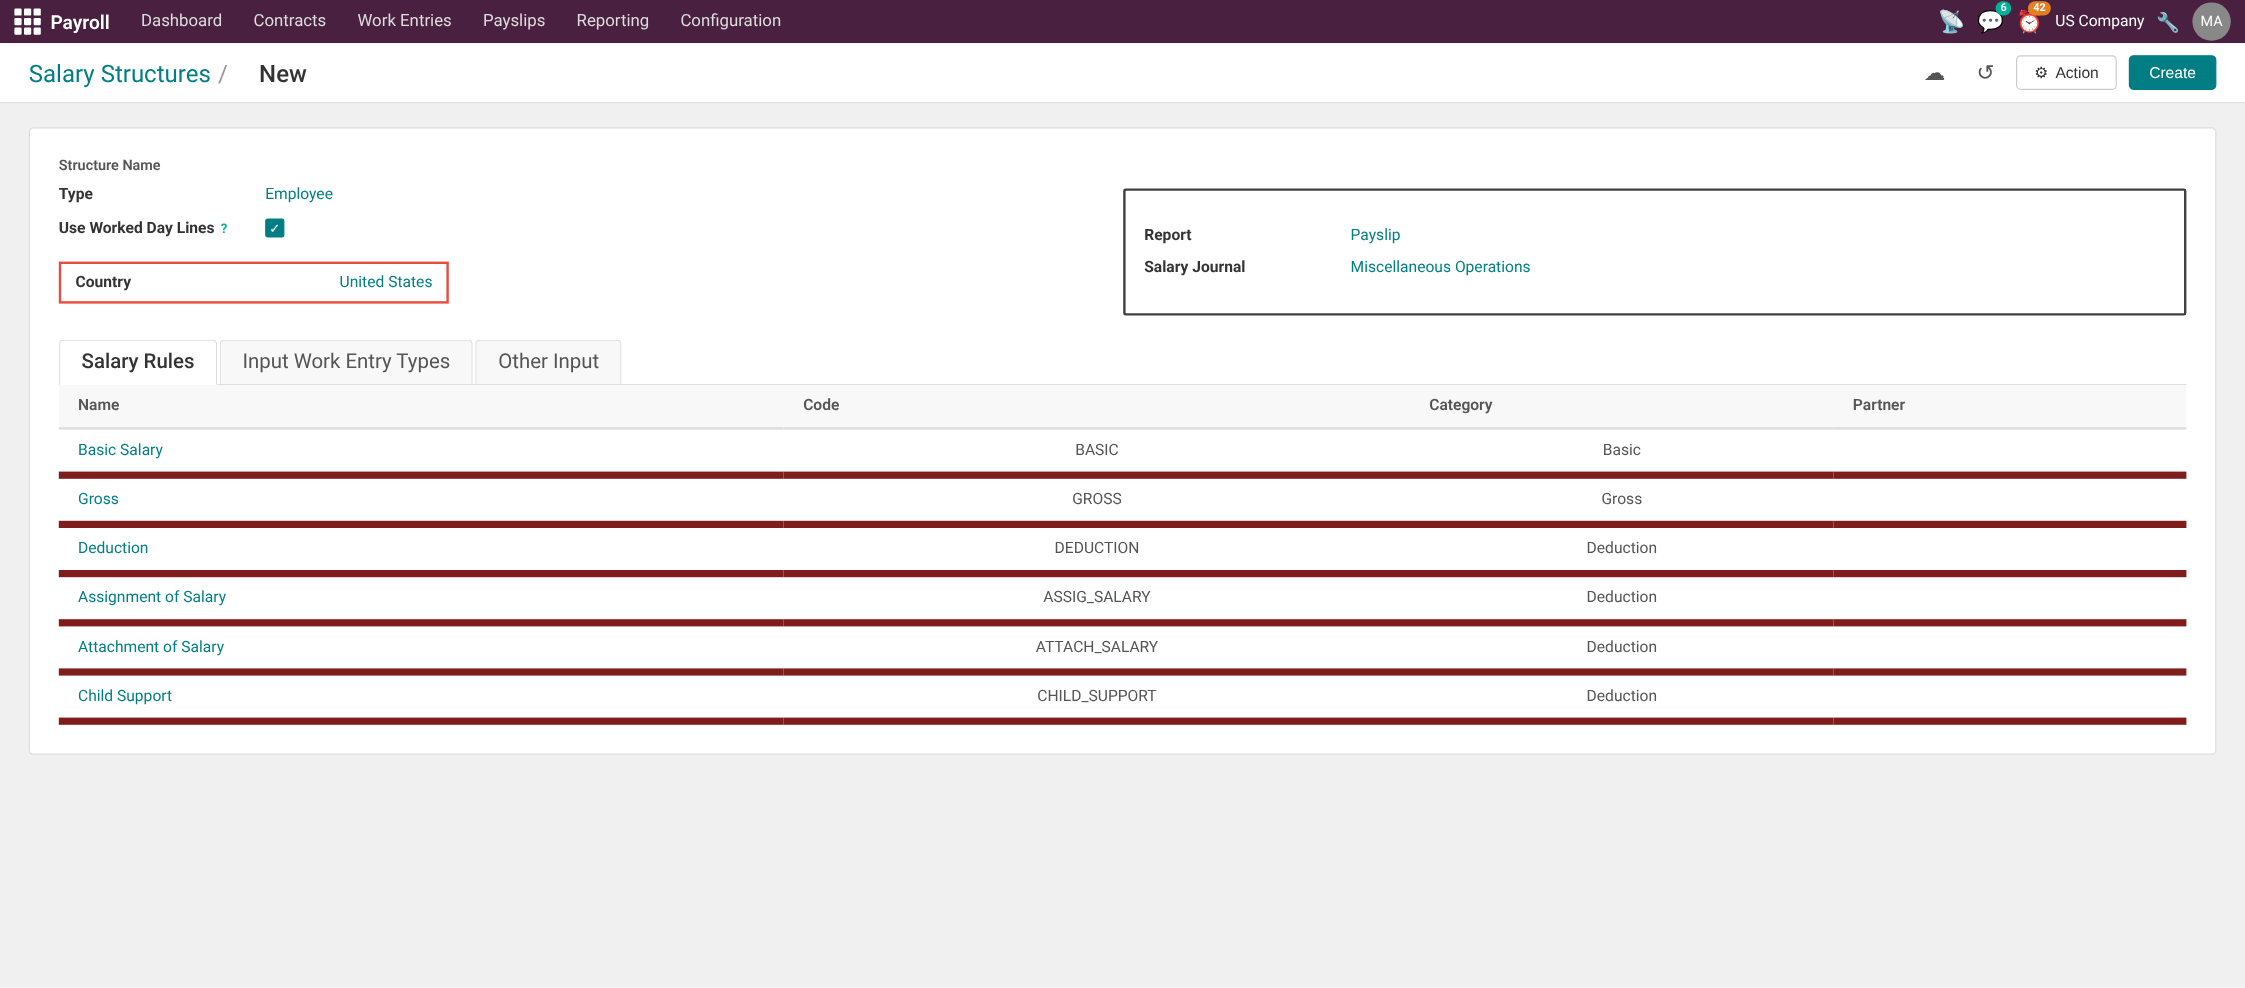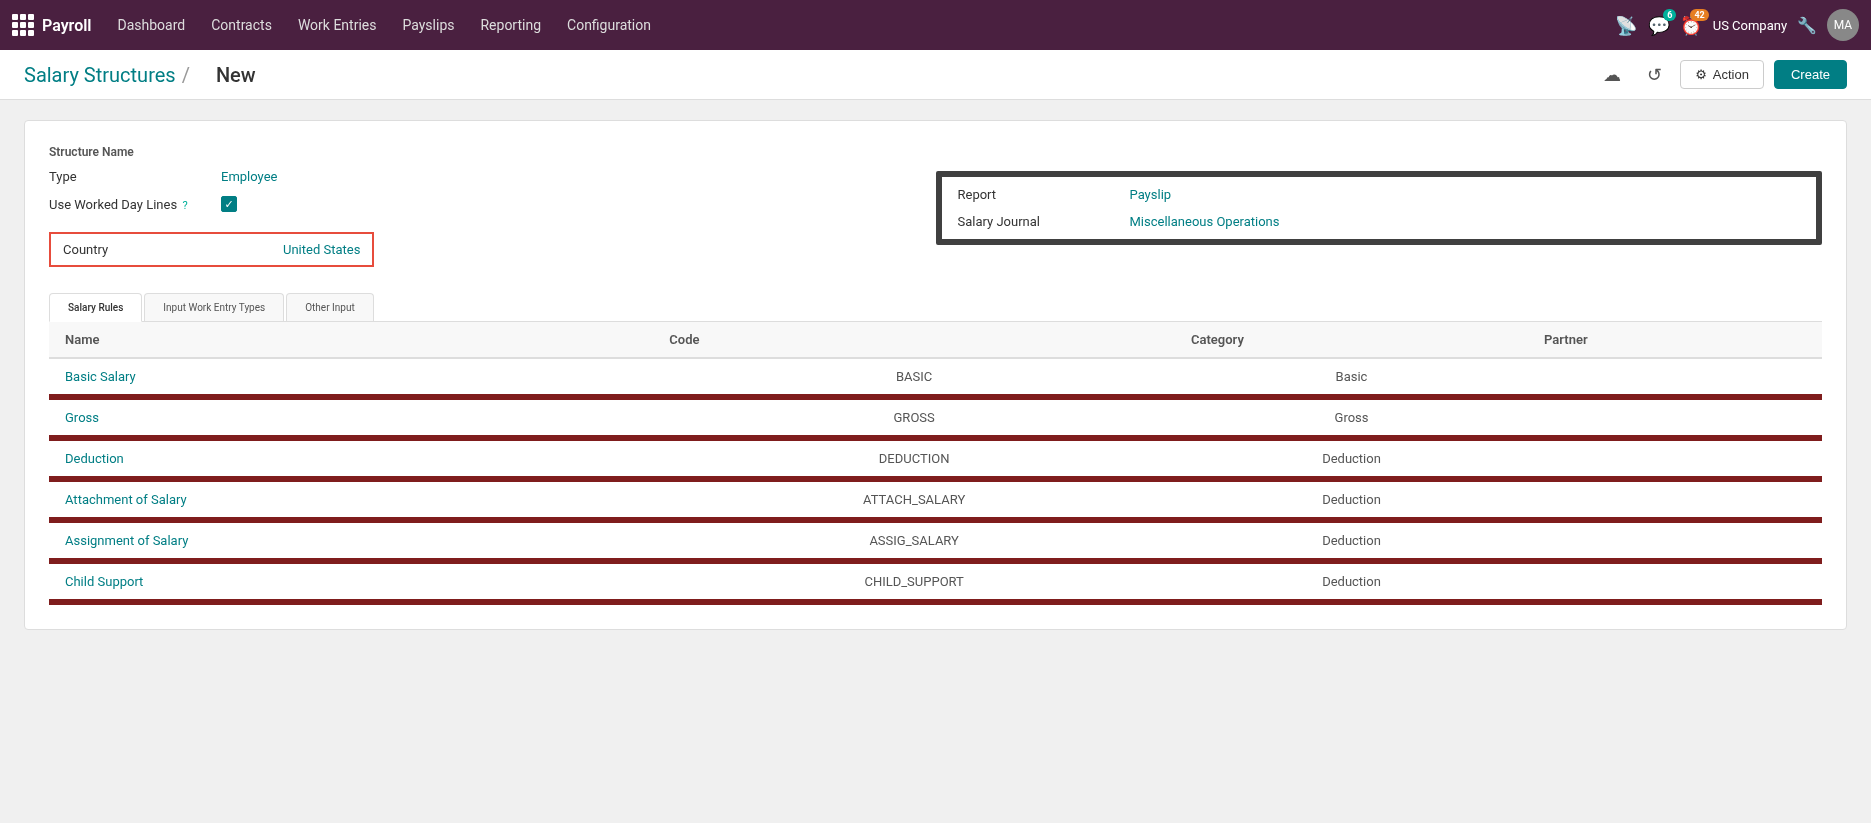--- a/index.html
+++ b/index.html
@@ -4,21 +4,21 @@
   <style>
     * { box-sizing: border-box; margin: 0; padding: 0; }
     body { font-family: -apple-system, BlinkMacSystemFont, 'Segoe UI', Roboto, sans-serif; font-size: 14px; background: #f0f0f0; }
 
     
     .topnav {
       background: #4a2040;
       color: #fff;
       display: flex;
       align-items: center;
-      height: 50px;
+      height: 36px;
       padding: 0 12px;
       gap: 6px;
     }
     .topnav-logo {
       display: flex;
       align-items: center;
       gap: 8px;
       margin-right: 8px;
     }
     .topnav-logo .grid-icon {
@@ -176,21 +176,21 @@
     }
     .form-left { }
     .form-right { }
     .form-row {
       display: flex;
       align-items: center;
       padding: 6px 0;
       gap: 12px;
     }
     .form-row .label {
-      font-weight: 400;
+      font-weight: 700;
       color: #333;
       font-size: 13px;
       min-width: 160px;
     }
     .form-row .label .help {
       color: #00b09b;
       font-size: 11px;
       margin-left: 2px;
       cursor: help;
     }
@@ -215,37 +215,37 @@
 
     
     .highlight-box {
       border: 2px solid #e74c3c;
       padding: 8px 12px;
       border-radius: 0;
     }
 
     
     .info-box {
-      border: 6px solid #404040;
-      padding: 4px 16px;
+      border: 2px solid #404040;
+      padding: 24px 16px;
       border-radius: 2px;
       margin-top: 8px;
     }
 
     
     .tabs {
       display: flex;
       border-bottom: 1px solid #ddd;
       margin-bottom: 0;
       margin-top: 20px;
     }
     .tab {
       padding: 8px 18px;
       cursor: pointer;
-      font-size: 10px;
+      font-size: 17px;
       border: 1px solid #ddd;
       border-bottom: none;
       background: #f8f8f8;
       color: #555;
       margin-right: 2px;
       border-radius: 4px 4px 0 0;
     }
     .tab.active {
       background: #fff;
       color: #333;
@@ -423,28 +423,28 @@
             <td class="muted">Gross</td>
             <td class="muted"></td>
           </tr>
           <tr>
             <td>Deduction</td>
             <td class="muted">DEDUCTION</td>
             <td class="muted">Deduction</td>
             <td class="muted"></td>
           </tr>
           <tr>
+            <td>Assignment of Salary</td>
+            <td class="muted">ASSIG_SALARY</td>
+            <td class="muted">Deduction</td>
+            <td class="muted"></td>
+          </tr>
+          <tr>
             <td>Attachment of Salary</td>
             <td class="muted">ATTACH_SALARY</td>
-            <td class="muted">Deduction</td>
-            <td class="muted"></td>
-          </tr>
-          <tr>
-            <td>Assignment of Salary</td>
-            <td class="muted">ASSIG_SALARY</td>
             <td class="muted">Deduction</td>
             <td class="muted"></td>
           </tr>
           <tr>
             <td>Child Support</td>
             <td class="muted">CHILD_SUPPORT</td>
             <td class="muted">Deduction</td>
             <td class="muted"></td>
           </tr>
         </tbody>

